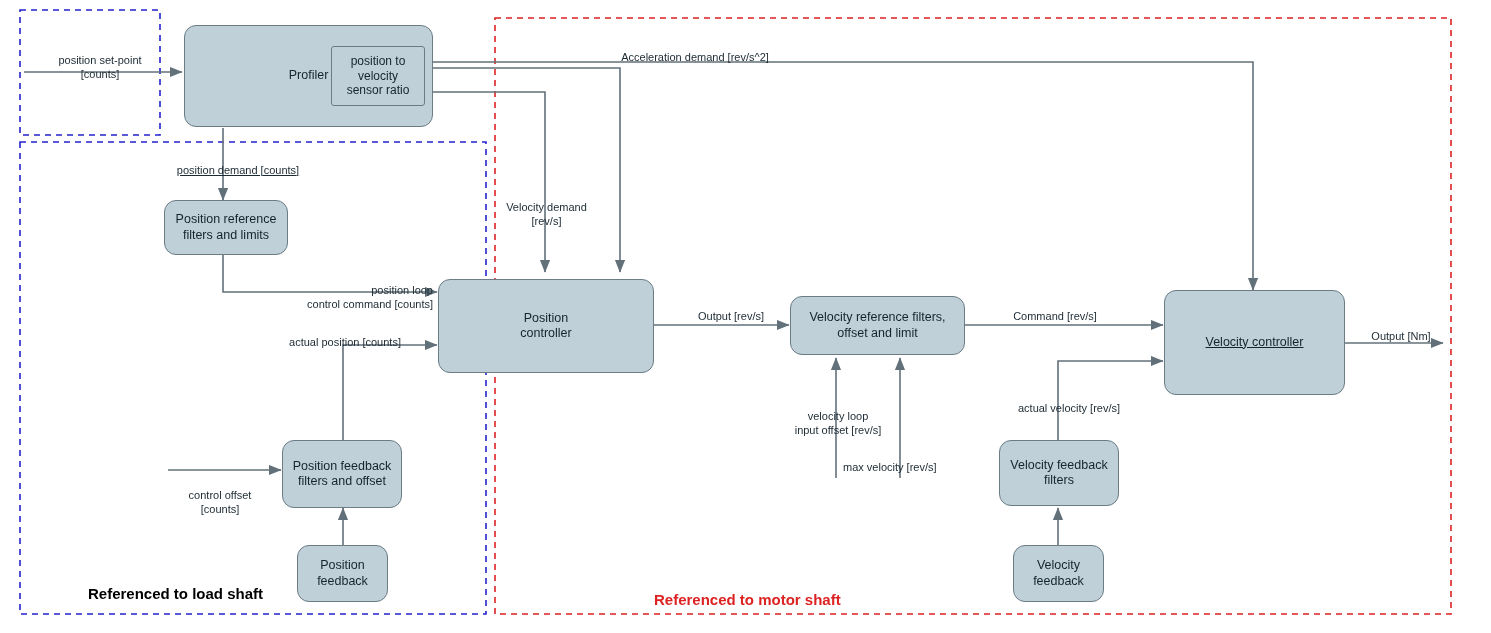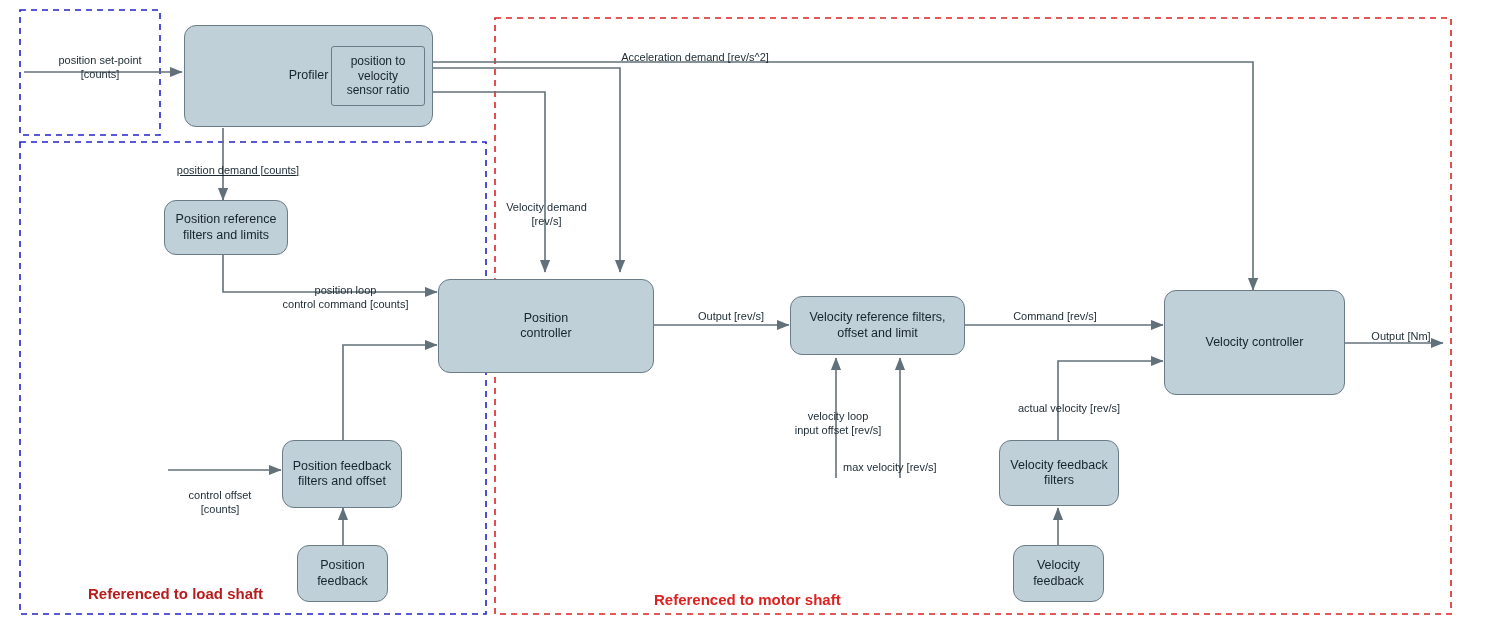--- a/index.html
+++ b/index.html
@@ -46,21 +46,21 @@
     line-height: 1.25;
     text-align: center;
     white-space: pre-line;
   }
   .group-label {
     position: absolute;
     font-size: 15px;
     font-weight: 600;
     white-space: nowrap;
   }
-  .group-load { color: #b91c1c; text-align: center; }
+  .group-load { color: #000000; text-align: center; }
   .group-motor { color: #dd2222; }
 </style>
 </head>
 <body>
 
 <div id="canvas">
 
   <svg class="layer" viewBox="0 0 1491 633">
     <defs>
       <marker id="arrow" markerWidth="9" markerHeight="9" refX="7.6" refY="3.2" orient="auto" markerUnits="strokeWidth">
@@ -136,21 +136,21 @@
   <div class="node" style="left:297px; top:545px; width:91px; height:57px;">
     <span style="white-space:pre-line;">Position
 feedback</span>
   </div>
 
   <div class="node" style="left:790px; top:296px; width:175px; height:59px;">
     <span style="white-space:pre-line;">Velocity reference filters,
 offset and limit</span>
   </div>
 
-  <div class="node" style="left:1164px; top:290px; width:181px; height:105px;">
+  <div class="node" style="left:1164px; top:290px; width:181px; height:105px;text-decoration:underline;">
     <span>Velocity controller</span>
   </div>
 
   <div class="node" style="left:999px; top:440px; width:120px; height:66px;">
     <span style="white-space:pre-line;">Velocity feedback
 filters</span>
   </div>
 
   <div class="node" style="left:1013px; top:545px; width:91px; height:57px;">
     <span style="white-space:pre-line;">Velocity
@@ -168,25 +168,28 @@
 
   <div class="label" style="left:148px; top:150px; width:180px;text-decoration:underline;">
     <span>position demand [counts]</span>
   </div>
 
   <div class="label" style="left:489px; top:187px; width:115px;">
     <span>Velocity demand
 [rev/s]</span>
   </div>
 
-  <div class="label" style="left:258px; top:270px; width:175px;">
+  <div class="label" style="left:258px; top:270px; width:175px;text-align:right;">
     <span>position loop
 control command [counts]</span>
   </div>
 
+  <div class="label" style="left:260px; top:322px; width:170px;">
+    <span>actual position [counts]</span>
+  </div>
 
   <div class="label" style="left:676px; top:296px; width:110px;">
     <span>Output [rev/s]</span>
   </div>
 
   <div class="label" style="left:1000px; top:296px; width:110px;">
     <span>Command [rev/s]</span>
   </div>
 
   <div class="label" style="left:1356px; top:316px; width:90px;">

